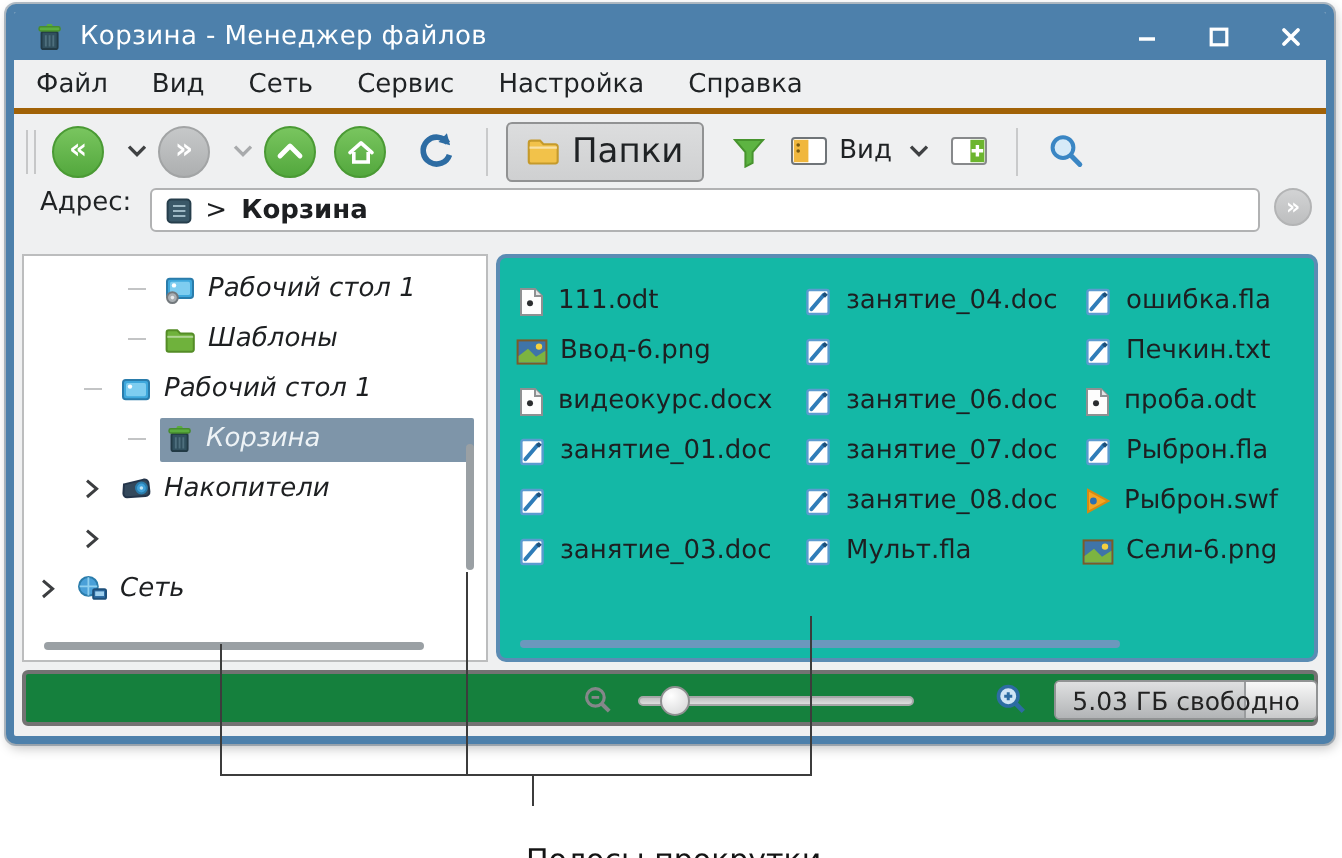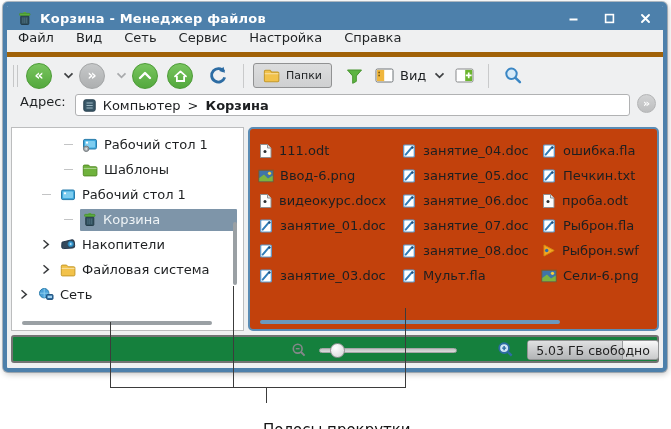--- a/index.html
+++ b/index.html
@@ -6,65 +6,65 @@
   body { background: #fff; font-family: "DejaVu Sans", "Liberation Sans", sans-serif; }
   .page { position: relative; width: 671px; height: 429px; background: #fff; overflow: hidden; }
 
   
   .window {
     position: absolute; left: 3px; top: 2px; width: 664px; height: 370px;
     border: 4px solid #4d80ab; border-radius: 5px; background: #eff0f1;
     box-shadow: 0 0 0 1px rgba(45,75,100,.35), 1px 2px 6px rgba(0,0,0,.25);
     display: flex; flex-direction: column; overflow: hidden;
   }
-  .titlebar { height: 24px; background: #4d80ab; display: flex; align-items: center; padding: 0 12px 0 10px; flex: none; font-weight: bold; }
+  .titlebar { height: 24px; background: #4d80ab; display: flex; align-items: center; padding: 0 12px 0 10px; flex: none; }
   .title-text { color: #fff; font-size: 13px; margin-left: 8px; letter-spacing: .2px; }
   .win-controls { margin-left: auto; display: flex; align-items: center; gap: 24px; }
   .win-btn { display: flex; align-items: center; justify-content: center; width: 12px; height: 12px; }
 
-  .menubar { height: 27px; display: flex; flex: none; border-bottom: 5px solid #a16207; }
+  .menubar { height: 27px; display: flex; align-items: center; flex: none; border-bottom: 3px solid #a16207; }
   .menu-item { padding: 0 11px; font-size: 13px; color: #1f2224; cursor: default; }
 
   .toolbar { height: 37px; display: flex; align-items: center; padding: 0 6px; flex: none; }
   .grip { width: 5px; height: 22px; border-left: 1px solid #c6c7c8; border-right: 1px solid #c6c7c8; margin: 0 8px 0 0; }
   .circle-btn { width: 26px; height: 26px; border-radius: 50%; display: flex; align-items: center; justify-content: center; flex: none; }
   .cb-green { background: linear-gradient(#79c55f, #53a83d); border: 1px solid #4a9a34; }
   .cb-gray  { background: linear-gradient(#c6c8c9, #adafb0); border: 1px solid #a2a4a5; }
   .guillemet { color: #fff; font-weight: bold; font-size: 14px; line-height: 1; padding-bottom: 2px; }
   .chev { margin: 0 5px; display: flex; align-items: center; }
   .tb-sep { width: 1px; height: 24px; background: #c9cacb; margin: 0 9px; }
-  .btn-folders { display: flex; align-items: center; gap: 6px; padding: 4px 9px; margin-right: 9px;
+  .btn-folders { display: flex; gap: 6px; padding: 4px 9px; margin-right: 9px;
     background: linear-gradient(#dcddde, #cfd0d1); border: 1px solid #919293; border-radius: 3px;
-    font-size: 11px; color: #1f2224; }
+    font-size: 17px; color: #1f2224; }
   .btn-plain { display: flex; align-items: center; gap: 6px; font-size: 13px; color: #1f2224; padding: 2px 3px; }
   .mr6 { margin-right: 6px; } .mr9 { margin-right: 9px; }
 
   .addressbar { height: 31px; display: flex; padding: 0 7px 0 6px; flex: none; }
   .addr-label { font-size: 13px; color: #1f2224; margin: 0 9px 0 7px; }
   .addr-field { flex: 1; height: 22px; background: #fff; border: 1px solid #b1b2b3; border-radius: 3px;
     display: flex; align-items: center; padding: 0 7px; gap: 7px; font-size: 13px; color: #1d1f21; }
   .addr-current { font-weight: bold; }
   .go-btn { width: 19px; height: 19px; border-radius: 50%; background: linear-gradient(#d2d3d4,#bdbebf);
     border: 1px solid #b3b4b5; color: #fff; font-weight: bold; font-size: 11px; line-height: 1;
     display: flex; align-items: center; justify-content: center; margin-left: 7px; flex: none; }
 
   
   .content { flex: 1; display: flex; padding: 2px 4px; gap: 4px; min-height: 0; }
   .sidebar { width: 233px; background: #fff; border: 1px solid #bcbdbe; position: relative; padding-top: 4px; overflow: hidden; flex: none; }
-  .tree-row { height: 25px; display: flex; align-items: center; font-size: 13px; color: #1d1f21; }
+  .tree-row { height: 25px; display: flex; align-items: center; font-size: 13px; color: #1d1f21; font-style: italic; }
   .lv0 { padding-left: 8px; } .lv1 { padding-left: 30px; } .lv2 { padding-left: 52px; }
   .tree-spacer { width: 16px; display: flex; align-items: center; justify-content: flex-start; flex: none; }
   .tree-dash { width: 9px; height: 1px; background: #c3c4c5; }
   .row-inner { display: flex; align-items: center; gap: 6px; flex: 1; height: 22px; margin-right: 6px; padding-left: 2px; border-radius: 1px; }
   .row-inner.selected { background: #7e95a9; color: #eef3f6; }
   .icon { display: inline-flex; align-items: center; justify-content: center; flex: none; }
   .sb-vscroll { position: absolute; right: 6px; top: 94px; width: 4px; height: 63px; background: #9aa0a4; border-radius: 2px; }
   .sb-hscroll { position: absolute; left: 10px; bottom: 5px; width: 190px; height: 4px; background: #9aa0a4; border-radius: 2px; }
 
-  .filepane { flex: 1; background: #c2410c; border: 2px solid #5b8cb4; border-radius: 5px; position: relative; padding: 9px 0 0 8px; overflow: hidden; }
+  .filepane { flex: 1; background: #14b8a6; border: 2px solid #5b8cb4; border-radius: 5px; position: relative; padding: 9px 0 0 8px; overflow: hidden; }
   .file-grid { display: grid; grid-auto-flow: column; grid-template-rows: repeat(6, 25px); grid-template-columns: 143px 140px auto; }
   .file-cell { display: flex; align-items: center; gap: 6px; font-size: 13px; color: #1d1f21; overflow: hidden; white-space: nowrap; }
   .fp-hscroll { position: absolute; left: 10px; bottom: 5px; width: 300px; height: 4px; background: #6b98bd; border-radius: 2px; }
 
   
   .statusbar { height: 28px; margin: 2px 4px 5px; background: #15803d; border: 2px solid #737373; border-radius: 3px; position: relative; flex: none; }
   .zoom-out-btn { position: absolute; left: 278px; top: 5px; }
   .slider-track { position: absolute; left: 306px; top: 11px; width: 138px; height: 5px;
     background: linear-gradient(#c0c1c2, #dcdddd); border: 1px solid #a6a7a8; border-radius: 3px; }
   .slider-handle { position: absolute; left: 10px; top: -6px; width: 15px; height: 15px; border-radius: 50%;
@@ -215,21 +215,20 @@
 
     <div class="addressbar">
       <span class="addr-label">Адрес:</span>
       <span class="addr-field">
         <span class="icon">
             <svg width="13" height="13" viewBox="0 0 13 13">
               <rect x="0.8" y="0.8" width="11.4" height="11.4" rx="1.8" fill="#3a5868" stroke="#263e4c"></rect>
               <path d="M3.5 4 h6.2 M3.5 6.5 h6.2 M3.5 9 h6.2" stroke="#9db8c4" stroke-width="1.1"></path>
             </svg>
           </span>
-        <span>Компьютер</span>
         <span>&gt;</span>
         <span class="addr-current">Корзина</span>
       </span>
       <span class="go-btn">
           <span>»</span>
         </span>
     </div>
 
     <div class="content">
       <div class="sidebar" id="sidebar">
@@ -312,29 +311,20 @@
               </span>
               <span>Накопители</span>
             </span>
           </div>
           <div class="tree-row lv1">
             <span class="tree-spacer">
               <svg width="8" height="11" viewBox="0 0 8 11">
                 <path d="M1.5 1.3 L6.3 5.4 L1.5 9.5" fill="none" stroke="#3c3e40" stroke-width="1.5"></path>
               </svg>
             </span>
-            <span class="row-inner">
-              <span class="icon">
-                <svg width="16" height="14" viewBox="0 0 16 14">
-                  <path d="M1.3 3.2 a1.1 1.1 0 0 1 1.1 -1.1 h4.2 l1.6 1.7 h5.6 a1.1 1.1 0 0 1 1.1 1.1 v6.9 a1.1 1.1 0 0 1 -1.1 1.1 H2.4 a1.1 1.1 0 0 1 -1.1 -1.1 z" fill="#f2c24a" stroke="#c59a2b"></path>
-                  <path d="M1.6 5.4 h13" stroke="rgba(255,255,255,.5)"></path>
-                </svg>
-              </span>
-              <span>Файловая система</span>
-            </span>
           </div>
           <div class="tree-row lv0">
             <span class="tree-spacer">
               <svg width="8" height="11" viewBox="0 0 8 11">
                 <path d="M1.5 1.3 L6.3 5.4 L1.5 9.5" fill="none" stroke="#3c3e40" stroke-width="1.5"></path>
               </svg>
             </span>
             <span class="row-inner">
               <span class="icon">
                 <svg width="16" height="15" viewBox="0 0 16 15">
@@ -422,21 +412,20 @@
               <span>занятие_04.doc</span>
             </div>
             <div class="file-cell">
               <span class="icon">
                 <svg width="16" height="16" viewBox="0 0 16 16">
                   <rect x="2.7" y="2" width="10.6" height="12" rx="1" fill="#fff" stroke="#5b9bd0" stroke-width="1.2"></rect>
                   <path d="M4.7 11.6 L10.9 4.4" stroke="#2f7cb8" stroke-width="2" stroke-linecap="round"></path>
                   <path d="M11.4 3 l1.5 1.4 -1.4 1.5 -1.5 -1.4 z" fill="#1d4f7a"></path>
                 </svg>
               </span>
-              <span>занятие_05.doc</span>
             </div>
             <div class="file-cell">
               <span class="icon">
                 <svg width="16" height="16" viewBox="0 0 16 16">
                   <rect x="2.7" y="2" width="10.6" height="12" rx="1" fill="#fff" stroke="#5b9bd0" stroke-width="1.2"></rect>
                   <path d="M4.7 11.6 L10.9 4.4" stroke="#2f7cb8" stroke-width="2" stroke-linecap="round"></path>
                   <path d="M11.4 3 l1.5 1.4 -1.4 1.5 -1.5 -1.4 z" fill="#1d4f7a"></path>
                 </svg>
               </span>
               <span>занятие_06.doc</span>

